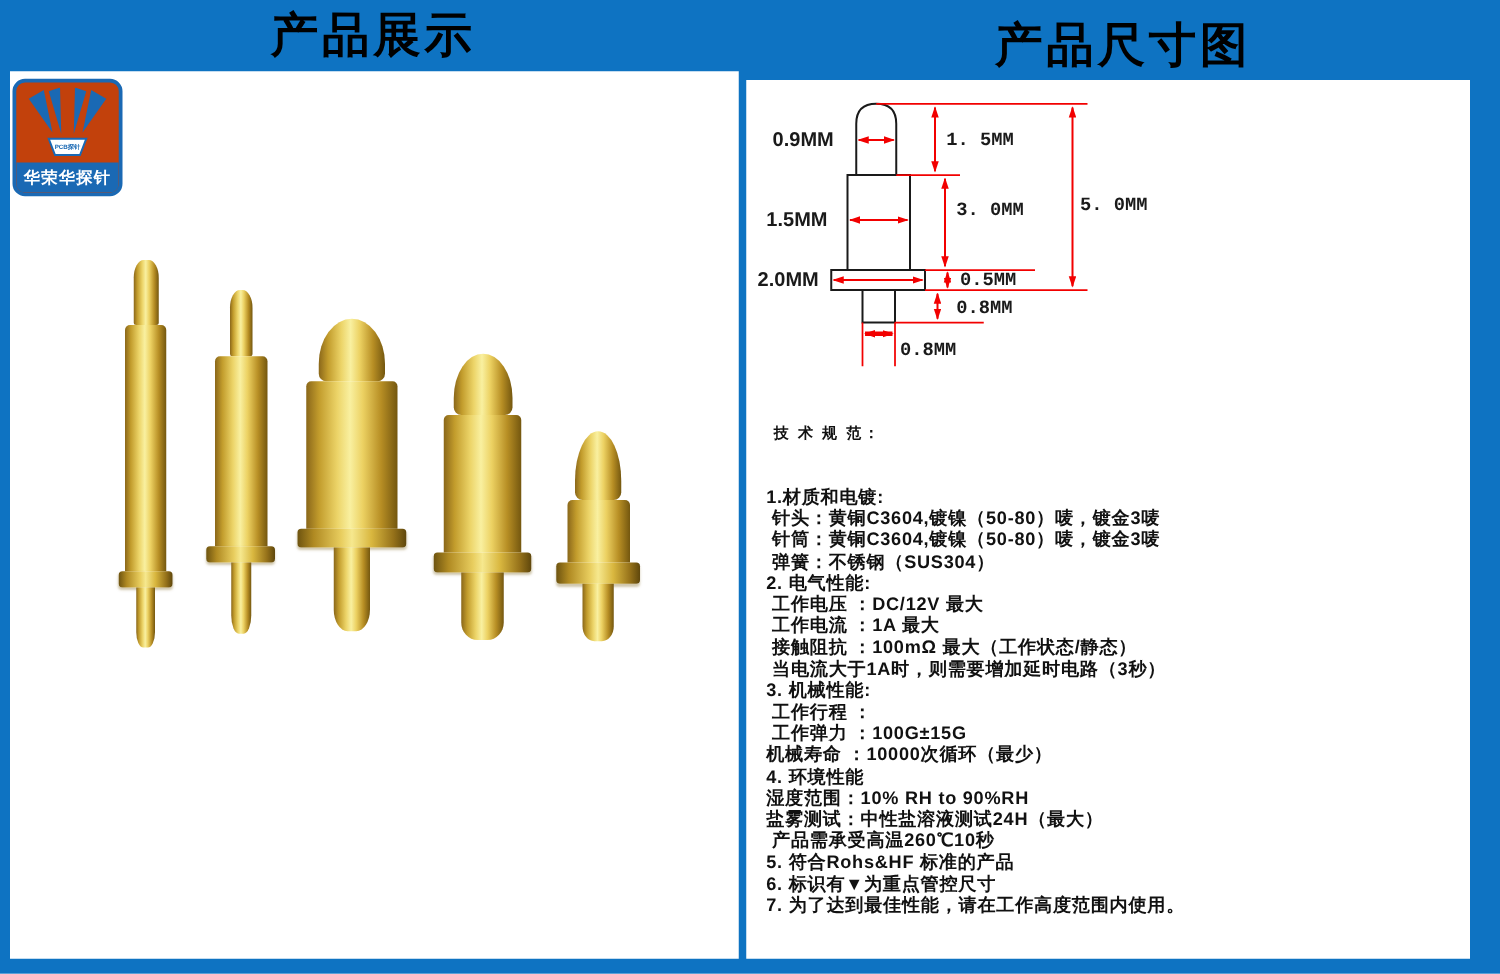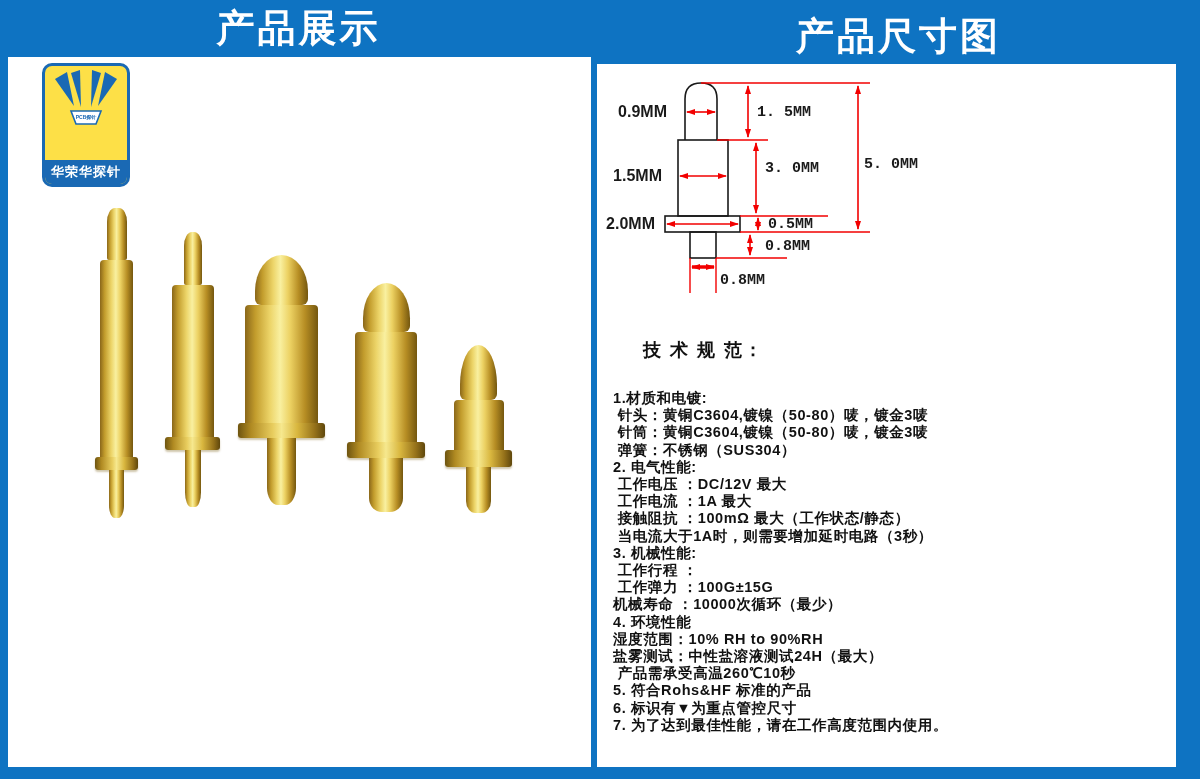--- a/index.html
+++ b/index.html
@@ -1,53 +1,53 @@
 <!DOCTYPE html>
 <html><head>
 <meta charset="utf-8">
 <style>
   html,body{margin:0;padding:0;}
   body{font-family:"Liberation Sans", sans-serif; background:#ffffff;}
   .stage{position:relative;width:1200px;height:779px;background:#0e73c2;overflow:hidden;}
 
   
-  .hdr{position:absolute;top:0;display:flex;align-items:center;justify-content:center;color:#ffffff;
+  .hdr{position:absolute;top:0;display:flex;align-items:center;justify-content:center;color:#000000;
        font-size:38px;font-weight:700;letter-spacing:3px;}
   .hdr-left{left:0;width:597px;height:57px;}
   .hdr-right{left:597px;width:603px;height:72px;}
 
   
   .panel{position:absolute;background:#ffffff;}
   .panel-left{left:8px;top:57px;width:583px;height:710px;}
   .panel-right{left:597px;top:64px;width:579px;height:703px;}
 
   
-  .logo{position:absolute;left:2px;top:6px;width:88px;height:124px;border:3px solid #1a69b4;
-        border-radius:10px;background:#fde047;box-sizing:border-box;overflow:hidden;margin-left:32px;}
+  .logo{position:absolute;left:2px;top:6px;width:88px;height:94px;border:3px solid #1a69b4;
+        border-radius:10px;background:#c2410c;box-sizing:border-box;overflow:hidden;}
   .logo-art{position:absolute;left:50%;top:4px;transform:translateX(-50%);}
   .logo-bar{position:absolute;left:0;right:0;bottom:0;height:24px;background:#1a69b4;color:#fff;
             display:flex;align-items:center;justify-content:center;font-size:13px;font-weight:700;letter-spacing:1px;}
 
   
   .pin{position:absolute;display:flex;flex-direction:column;align-items:center;}
   .pp{background:linear-gradient(90deg,#8a671a 0%,#c29c2c 14%,#ecd468 34%,#f9f0a0 48%,#ecd162 62%,#b78e24 82%,#74570f 100%);}
   .pp.flange{background:linear-gradient(90deg,#6e5410 0%,#b08a22 15%,#e8cd5e 40%,#f6e88e 50%,#d9b73f 68%,#96721a 88%,#5f470c 100%);
              border-radius:3px;box-shadow:0 2px 2px rgba(120,95,20,.35);}
   .pp.rod{border-radius:8px 8px 2px 2px / 14px 14px 2px 2px;}
   .pp.dome{border-radius:50% 50% 6px 6px / 72% 72% 6px 6px;}
   .pp.barrel{border-radius:4px 4px 0 0;}
   .pp.tail{border-radius:0 0 38% 38% / 0 0 26% 26%;}
 
   
   .diagram{position:absolute;left:0;top:0;}
   .dim-label-l{font:bold 16px "Liberation Sans", sans-serif;fill:#1a1a1a;}
   .dim-label-r{font:bold 15px "Liberation Mono", monospace;fill:#1a1a1a;}
 
   
-  .spec-heading{position:absolute;left:46px;top:274px;font-size:18px;font-weight:700;color:#111;letter-spacing:2px;}
+  .spec-heading{position:absolute;left:22px;top:274px;font-size:12px;font-weight:700;color:#111;letter-spacing:2px;}
   .spec-lines{position:absolute;left:16px;top:326px;width:565px;color:#111;}
   .spec-line{white-space:pre;font-size:14.5px;line-height:17.2px;font-weight:700;letter-spacing:0.6px;
              font-family:"Liberation Sans", sans-serif;}
 </style>
 </head>
 <body>
 
 <div class="stage">
 
   <div class="hdr hdr-left">

